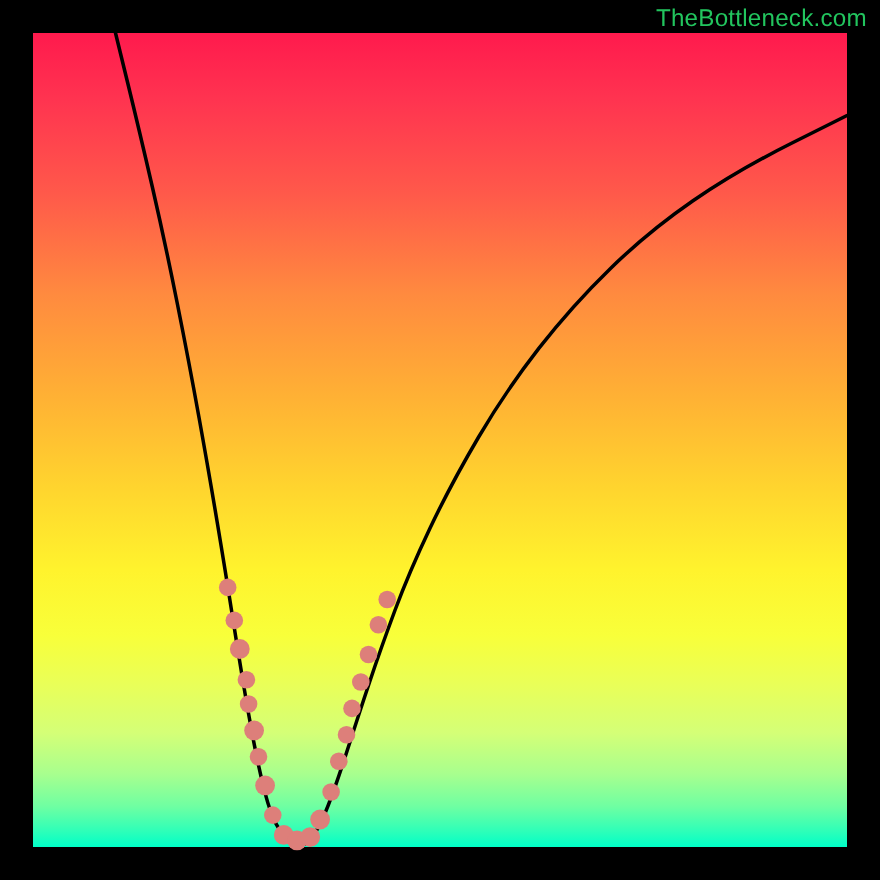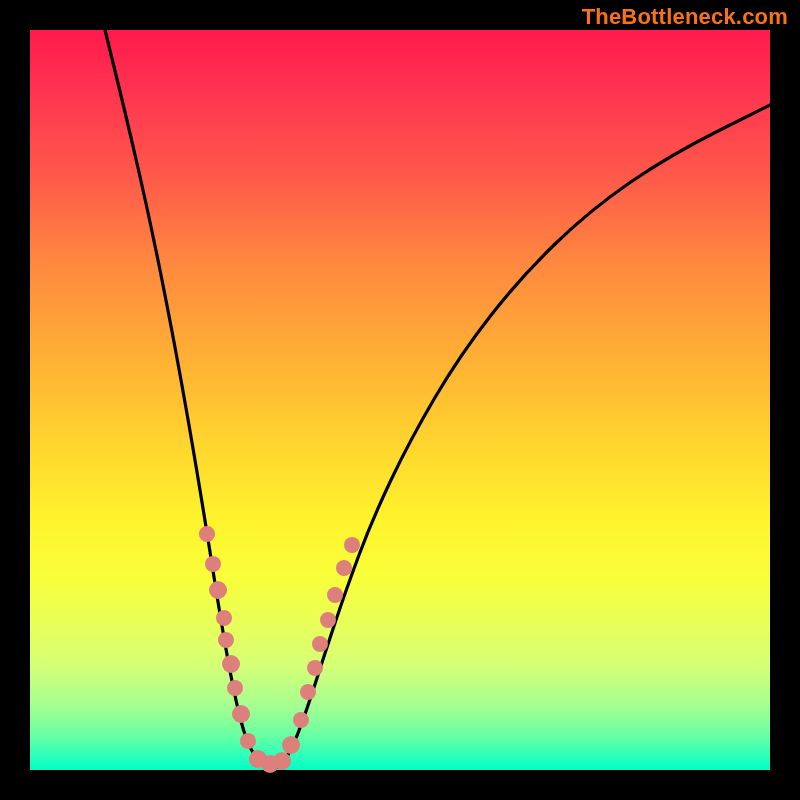--- a/index.html
+++ b/index.html
@@ -38,23 +38,23 @@
       #a8ff8e 91%,
       #6fffa2 95%,
       #2fffb8 98%,
       #00ffc8 100%
     );
   }
   .watermark {
     position: absolute;
     top: 4px;
     right: 12px;
-    color: #f97316;
+    color: #22c55e;
     font-size: 22px;
-    font-weight: 700;
+    font-weight: 400;
     letter-spacing: 0.2px;
     user-select: none;
   }
   svg.curve {
     position: absolute;
     left: 0;
     top: 0;
     width: 740px;
     height: 740px;
     overflow: visible;

